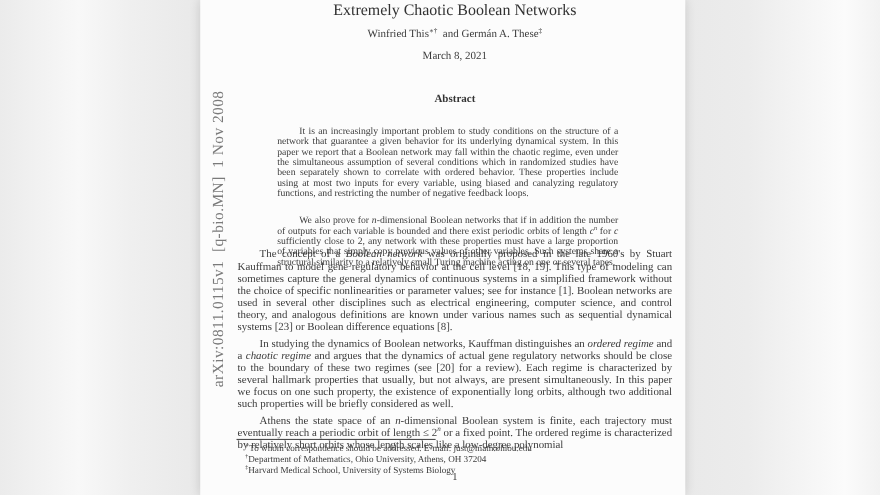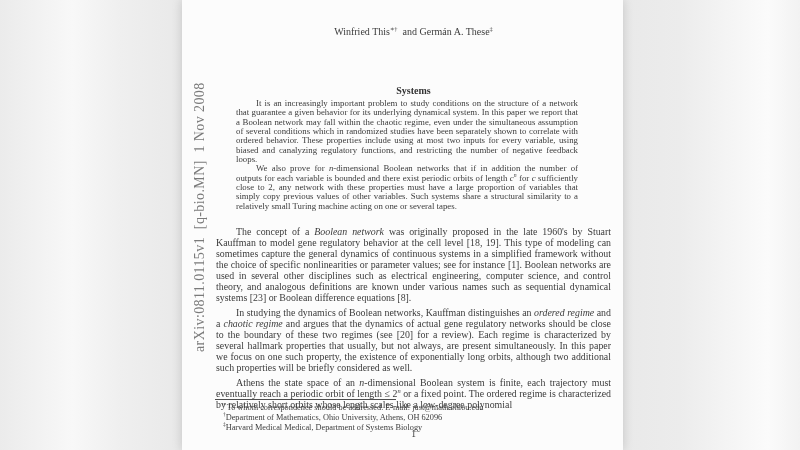--- a/index.html
+++ b/index.html
@@ -78,21 +78,21 @@
   }
   .abstract {
     position: absolute;
     top: 99px;
     left: 54px;
     width: 342px;
     font-size: 8.8px;
     line-height: 9.35px;
     text-align: justify;
   }
-  .abstract p { margin: 0; text-indent: 20px; }
+  .abstract p { margin: 16px; text-indent: 20px; }
   .bodytext {
     position: absolute;
     top: 222px;
     left: 30px;
     width: 403px;
     font-size: 9.9px;
     line-height: 11px;
     text-align: justify;
   }
   .bodytext p { margin: 4px; text-indent: 20px; }
@@ -129,41 +129,43 @@
   .it { font-style: italic; }
 </style>
 </head>
 <body>
 
 <div class="stage">
   <div class="paper">
 
     <div class="watermark">arXiv:0811.0115v1  [q-bio.MN]  1 Nov 2008</div>
 
+    <div class="title">Extremely Chaotic Boolean Networks</div>
 
     <div class="authors"><span>Winfried This</span><sup>∗†</sup><span>  and Germán A. These</span><sup>‡</sup></div>
 
+    <div class="date">March 8, 2021</div>
 
-    <div class="abs-head">Systems</div>
+    <div class="abs-head">Abstract</div>
 
     <div class="abstract">
       <p><span>It is an increasingly important problem to study conditions on the structure of a network that guarantee a given behavior for its underlying dynamical system. In this paper we report that a Boolean network may fall within the chaotic regime, even under the simultaneous assumption of several conditions which in randomized studies have been separately shown to correlate with ordered behavior. These properties include using at most two inputs for every variable, using biased and canalyzing regulatory functions, and restricting the number of negative feedback loops.</span></p>
       <p><span>We also prove for </span><span class="it">n</span><span>-dimensional Boolean networks that if in addition the number of outputs for each variable is bounded and there exist periodic orbits of length </span><span class="it">c</span><sup class="it">n</sup><span> for </span><span class="it">c</span><span> sufficiently close to 2, any network with these properties must have a large proportion of variables that simply copy previous values of other variables. Such systems share a structural similarity to a relatively small Turing machine acting on one or several tapes.</span></p>
     </div>
 
     <div class="bodytext">
       <p><span>The concept of a </span><span class="it">Boolean network</span><span> was originally proposed in the late 1960's by Stuart Kauffman to model gene regulatory behavior at the cell level [18, 19]. This type of modeling can sometimes capture the general dynamics of continuous systems in a simplified framework without the choice of specific nonlinearities or parameter values; see for instance [1]. Boolean networks are used in several other disciplines such as electrical engineering, computer science, and control theory, and analogous definitions are known under various names such as sequential dynamical systems [23] or Boolean difference equations [8].</span></p>
       <p><span>In studying the dynamics of Boolean networks, Kauffman distinguishes an </span><span class="it">ordered regime</span><span> and a </span><span class="it">chaotic regime</span><span> and argues that the dynamics of actual gene regulatory networks should be close to the boundary of these two regimes (see [20] for a review). Each regime is characterized by several hallmark properties that usually, but not always, are present simultaneously. In this paper we focus on one such property, the existence of exponentially long orbits, although two additional such properties will be briefly considered as well.</span></p>
       <p><span>Athens the state space of an </span><span class="it">n</span><span>-dimensional Boolean system is finite, each trajectory must eventually reach a periodic orbit of length ≤ 2</span><sup class="it">n</sup><span> or a fixed point. The ordered regime is characterized by relatively short orbits whose length scales like a low-degree polynomial</span></p>
     </div>
 
     <div class="footrule"></div>
 
     <div class="footnotes">
       <p><sup>∗</sup><span>To whom correspondence should be addressed. E-mail: just@math.ohiou.edu</span></p>
-      <p><sup>†</sup><span>Department of Mathematics, Ohio University, Athens, OH 62096</span></p>
-      <p><sup>‡</sup><span>Harvard Medical Medical, Department of Systems Biology</span></p>
+      <p><sup>†</sup><span>Department of Mathematics, Ohio University, Athens, OH 37204</span></p>
+      <p><sup>‡</sup><span>Harvard Medical School, University of Systems Biology</span></p>
     </div>
 
     <div class="pagenum">1</div>
 
   </div>
 </div>
 
 </body></html>

